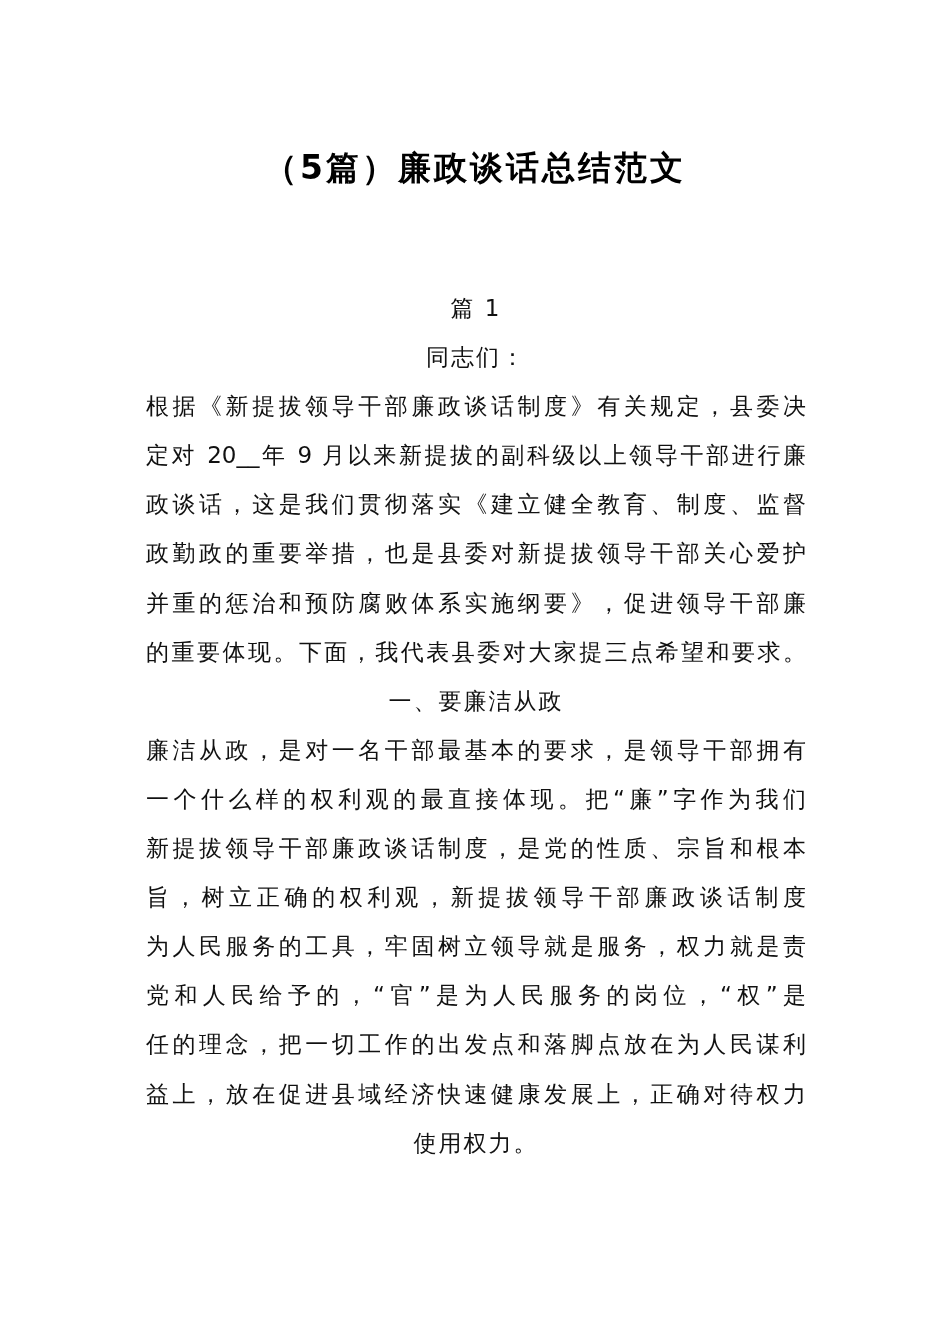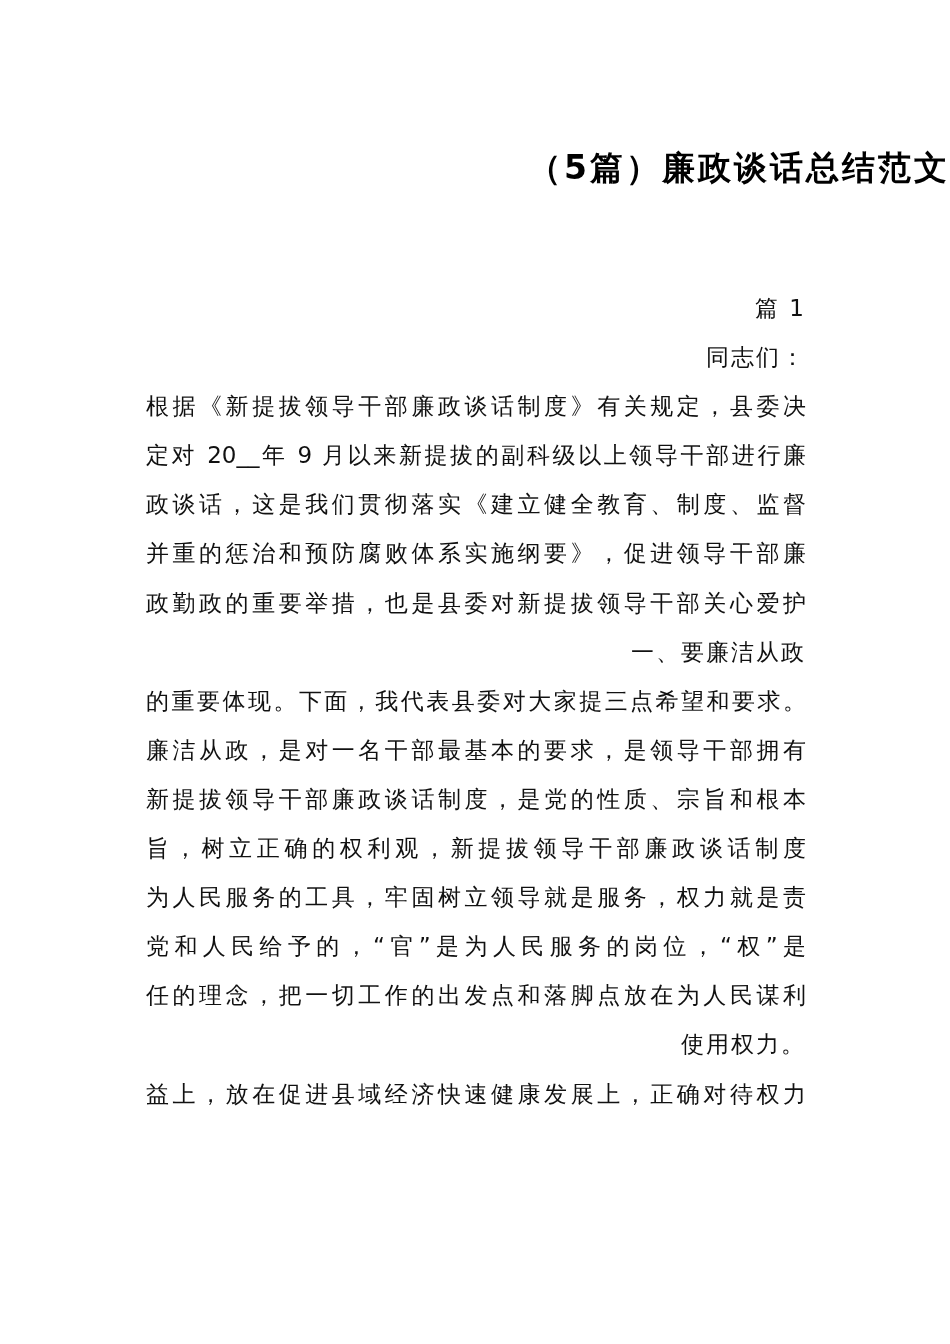--- a/index.html
+++ b/index.html
@@ -21,21 +21,21 @@
       top: 0;
       width: 950px;
       height: 1344px;
       background: #ffffff;
     }
     .doc-title {
       position: absolute;
       top: 143px;
       left: 0;
       width: 950px;
-      text-align: right;
+      text-align: center;
       font-size: 33px;
       font-weight: bold;
       letter-spacing: 3px;
       line-height: 50px;
       color: #000000;
     }
     .body-text {
       position: absolute;
       left: 146px;
       top: 287px;
@@ -46,47 +46,48 @@
       line-height: 42px;
       font-size: 23px;
       white-space: nowrap;
       color: #111111;
     }
     .line.justify {
       text-align: justify;
       text-align-last: justify;
     }
     .line.left {
-      text-align: right;
+      text-align: center;
       letter-spacing: 2px;
     }
   </style>
 </head>
 <body>
 
 <div class="page">
 
   <div class="doc-title">（5篇）廉政谈话总结范文</div>
 
   <div class="body-text">
     <div class="line left">篇 1</div>
     <div class="line left">同志们：</div>
 
     <div class="line justify">根据《新提拔领导干部廉政谈话制度》有关规定，县委决</div>
     <div class="line justify">定对 20__年 9 月以来新提拔的副科级以上领导干部进行廉</div>
     <div class="line justify">政谈话，这是我们贯彻落实《建立健全教育、制度、监督</div>
+    <div class="line justify">政勤政的重要举措，也是县委对新提拔领导干部关心爱护</div>
     <div class="line justify">并重的惩治和预防腐败体系实施纲要》，促进领导干部廉</div>
-    <div class="line justify">政勤政的重要举措，也是县委对新提拔领导干部关心爱护</div>
+    <div class="line justify">的重要体现。下面，我代表县委对大家提三点希望和要求。</div>
+
     <div class="line left">一、要廉洁从政</div>
 
-    <div class="line justify">的重要体现。下面，我代表县委对大家提三点希望和要求。</div>
-
     <div class="line justify">廉洁从政，是对一名干部最基本的要求，是领导干部拥有</div>
+    <div class="line justify">一个什么样的权利观的最直接体现。把“廉”字作为我们</div>
     <div class="line justify">新提拔领导干部廉政谈话制度，是党的性质、宗旨和根本</div>
     <div class="line justify">旨，树立正确的权利观，新提拔领导干部廉政谈话制度</div>
     <div class="line justify">为人民服务的工具，牢固树立领导就是服务，权力就是责</div>
     <div class="line justify">党和人民给予的，“官”是为人民服务的岗位，“权”是</div>
     <div class="line justify">任的理念，把一切工作的出发点和落脚点放在为人民谋利</div>
+    <div class="line justify">益上，放在促进县域经济快速健康发展上，正确对待权力</div>
     <div class="line left">使用权力。</div>
-    <div class="line justify">益上，放在促进县域经济快速健康发展上，正确对待权力</div>
   </div>
 
 </div>
 
 </body></html>

